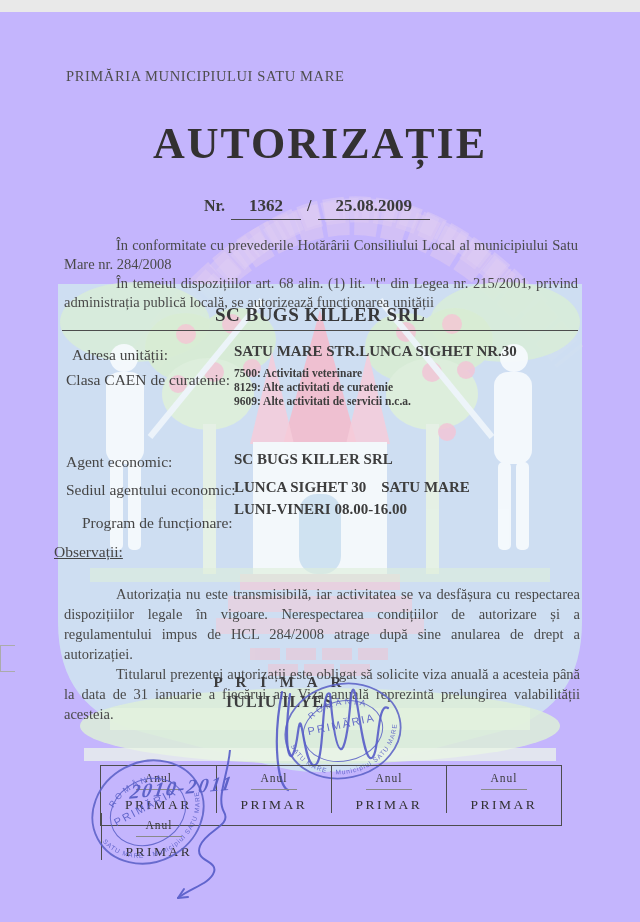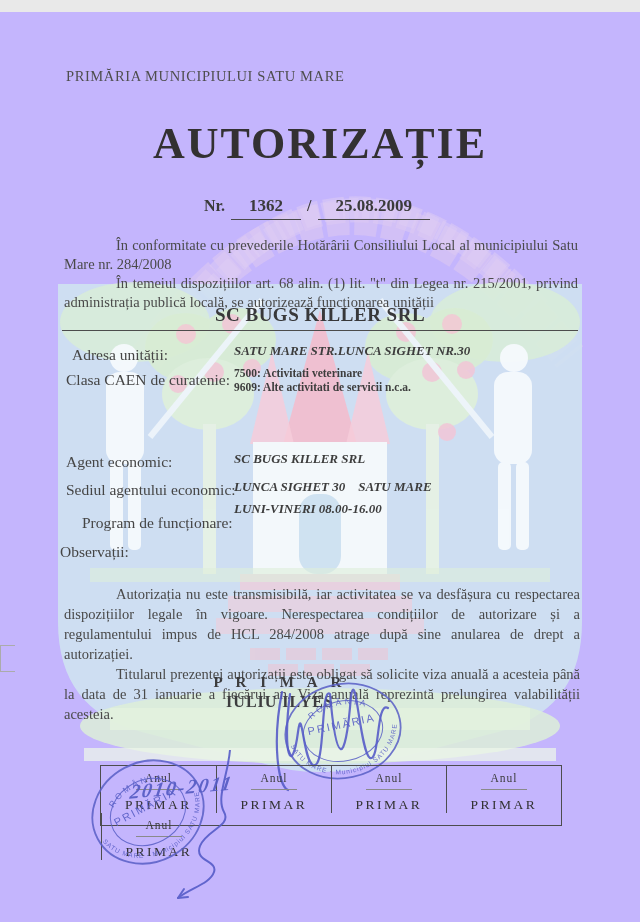--- a/index.html
+++ b/index.html
@@ -54,21 +54,21 @@
     font-size: 19px; font-weight: bold; letter-spacing: 0.5px;
     color: #38383a;
   }
   .company-divider {
     left: 62px; top: 318px; width: 516px; height: 0;
     border-top: 1.6px solid #4c4c4c;
   }
 
   
   .flabel { font-size: 15.5px; color: #454545; }
-  .fvalue { font-size: 13px; font-weight: bold; color: #3d3d3d; white-space: pre; font-style: italic; }
+  .fvalue { font-size: 15px; font-weight: bold; color: #3d3d3d; white-space: pre; }
   .caen-list { font-size: 11.5px; line-height: 14px; font-weight: bold; color: #3d3d3d; }
 
   
   .legal {
     left: 64px; top: 572px; width: 516px;
     font-size: 14.5px; line-height: 20px; text-align: justify;
     color: #494949;
   }
   .legal p { text-indent: 52px; }
 
@@ -213,33 +213,34 @@
 
   <div class="abs company-name">SC BUGS KILLER SRL</div>
   <div class="abs company-divider"></div>
 
   <div class="abs flabel" style="left:72px;top:334px;">Adresa unității:</div>
   <div class="abs fvalue" style="left:234px;top:331px;">SATU MARE STR.LUNCA SIGHET NR.30</div>
 
   <div class="abs flabel" style="left:66px;top:359px;">Clasa CAEN de curatenie:</div>
   <div class="abs caen-list" style="left:234px;top:354px;">
     <div>7500: Activitati veterinare</div>
+    <div>8129: Alte activitati de curatenie</div>
     <div>9609: Alte activitati de servicii n.c.a.</div>
   </div>
 
   <div class="abs flabel" style="left:66px;top:441px;">Agent economic:</div>
   <div class="abs fvalue" style="left:234px;top:439px;">SC BUGS KILLER SRL</div>
 
   <div class="abs flabel" style="left:66px;top:469px;">Sediul agentului economic:</div>
   <div class="abs fvalue" style="left:234px;top:467px;">LUNCA SIGHET 30    SATU MARE</div>
 
   <div class="abs flabel" style="left:82px;top:502px;">Program de funcționare:</div>
   <div class="abs fvalue" style="left:234px;top:489px;">LUNI-VINERI 08.00-16.00</div>
 
-  <div class="abs flabel" style="left:60px;top:531px;">Observații:</div>
+  <div class="abs flabel" style="left:54px;top:531px;text-decoration:underline;">Observații:</div>
 
   <div class="abs legal">
     <p>Autorizația nu este transmisibilă, iar activitatea se va desfășura cu respectarea dispozițiilor legale în vigoare. Nerespectarea condițiilor de autorizare și a regulamentului impus de HCL 284/2008 atrage după sine anularea de drept a autorizației.</p>
     <p>Titularul prezentei autorizații este obligat să solicite viza anuală a acesteia până la data de 31 ianuarie a fiecărui an. Viza anuală reprezintă prelungirea valabilității acesteia.</p>
   </div>
 
   <div class="abs sig-role">P R I M A R</div>
   <div class="abs sig-name">IULIU ILYES</div>
 
   <svg class="abs" style="left:248px;top:652px;" width="190" height="140" viewBox="0 0 190 140">

